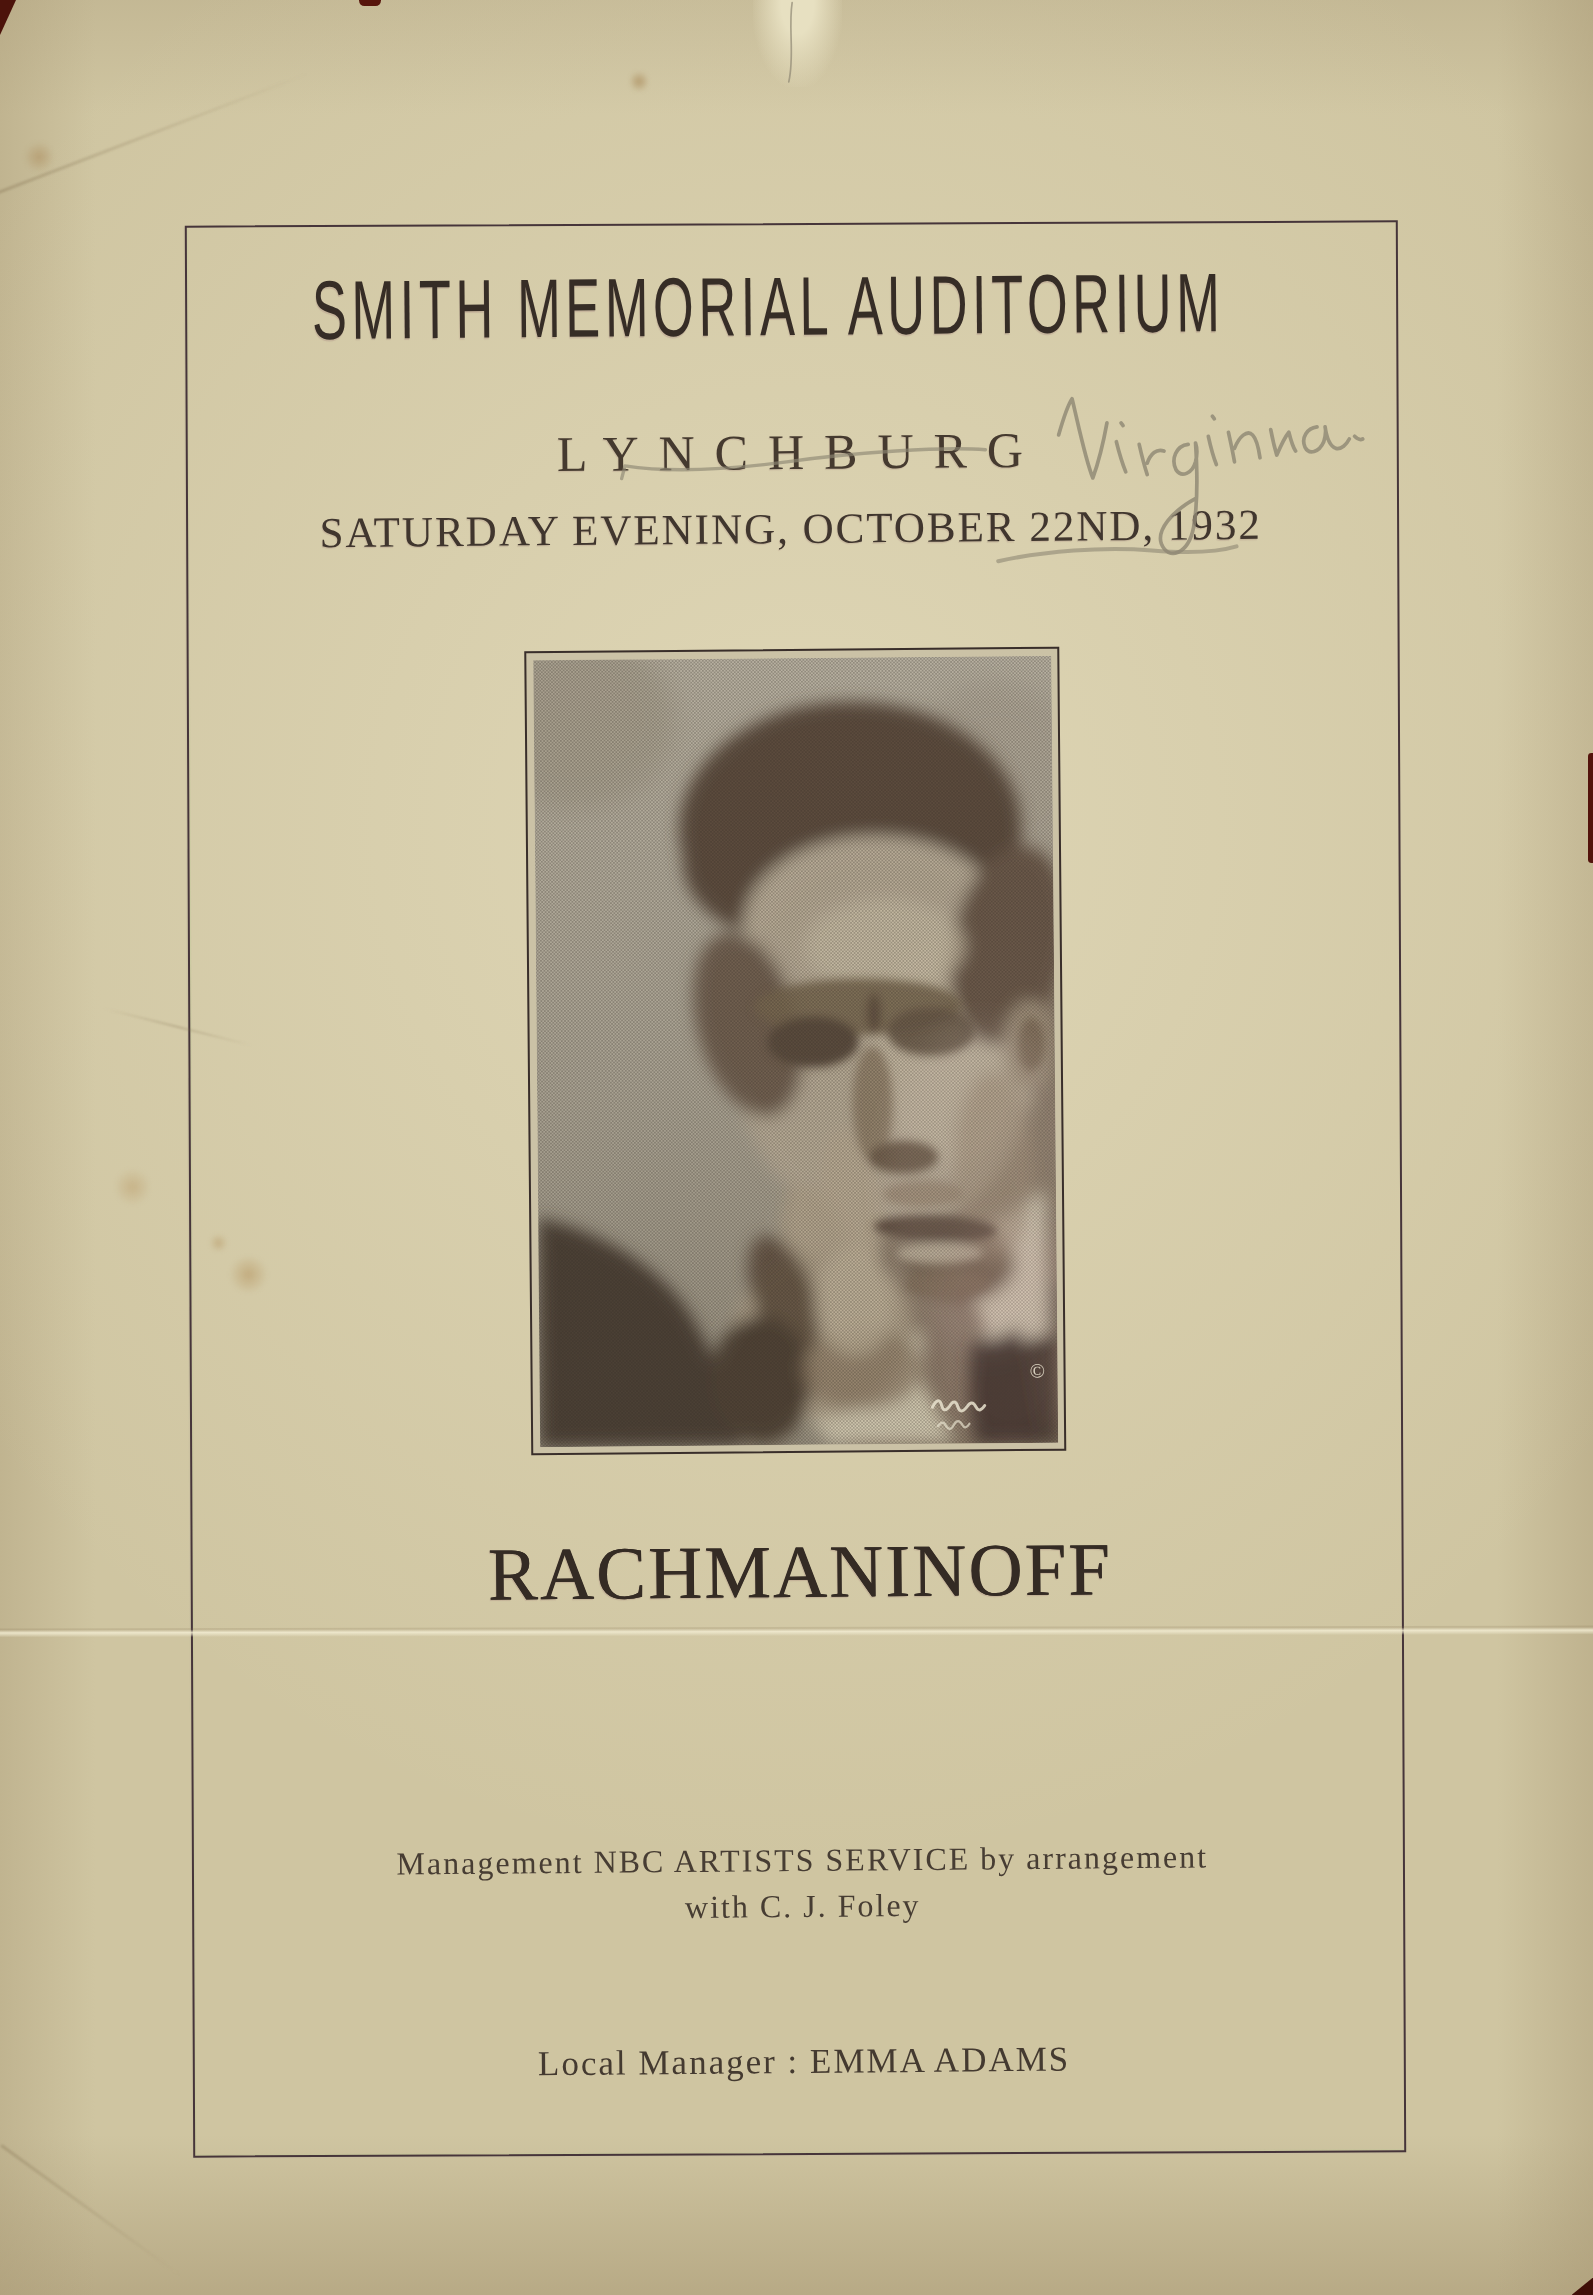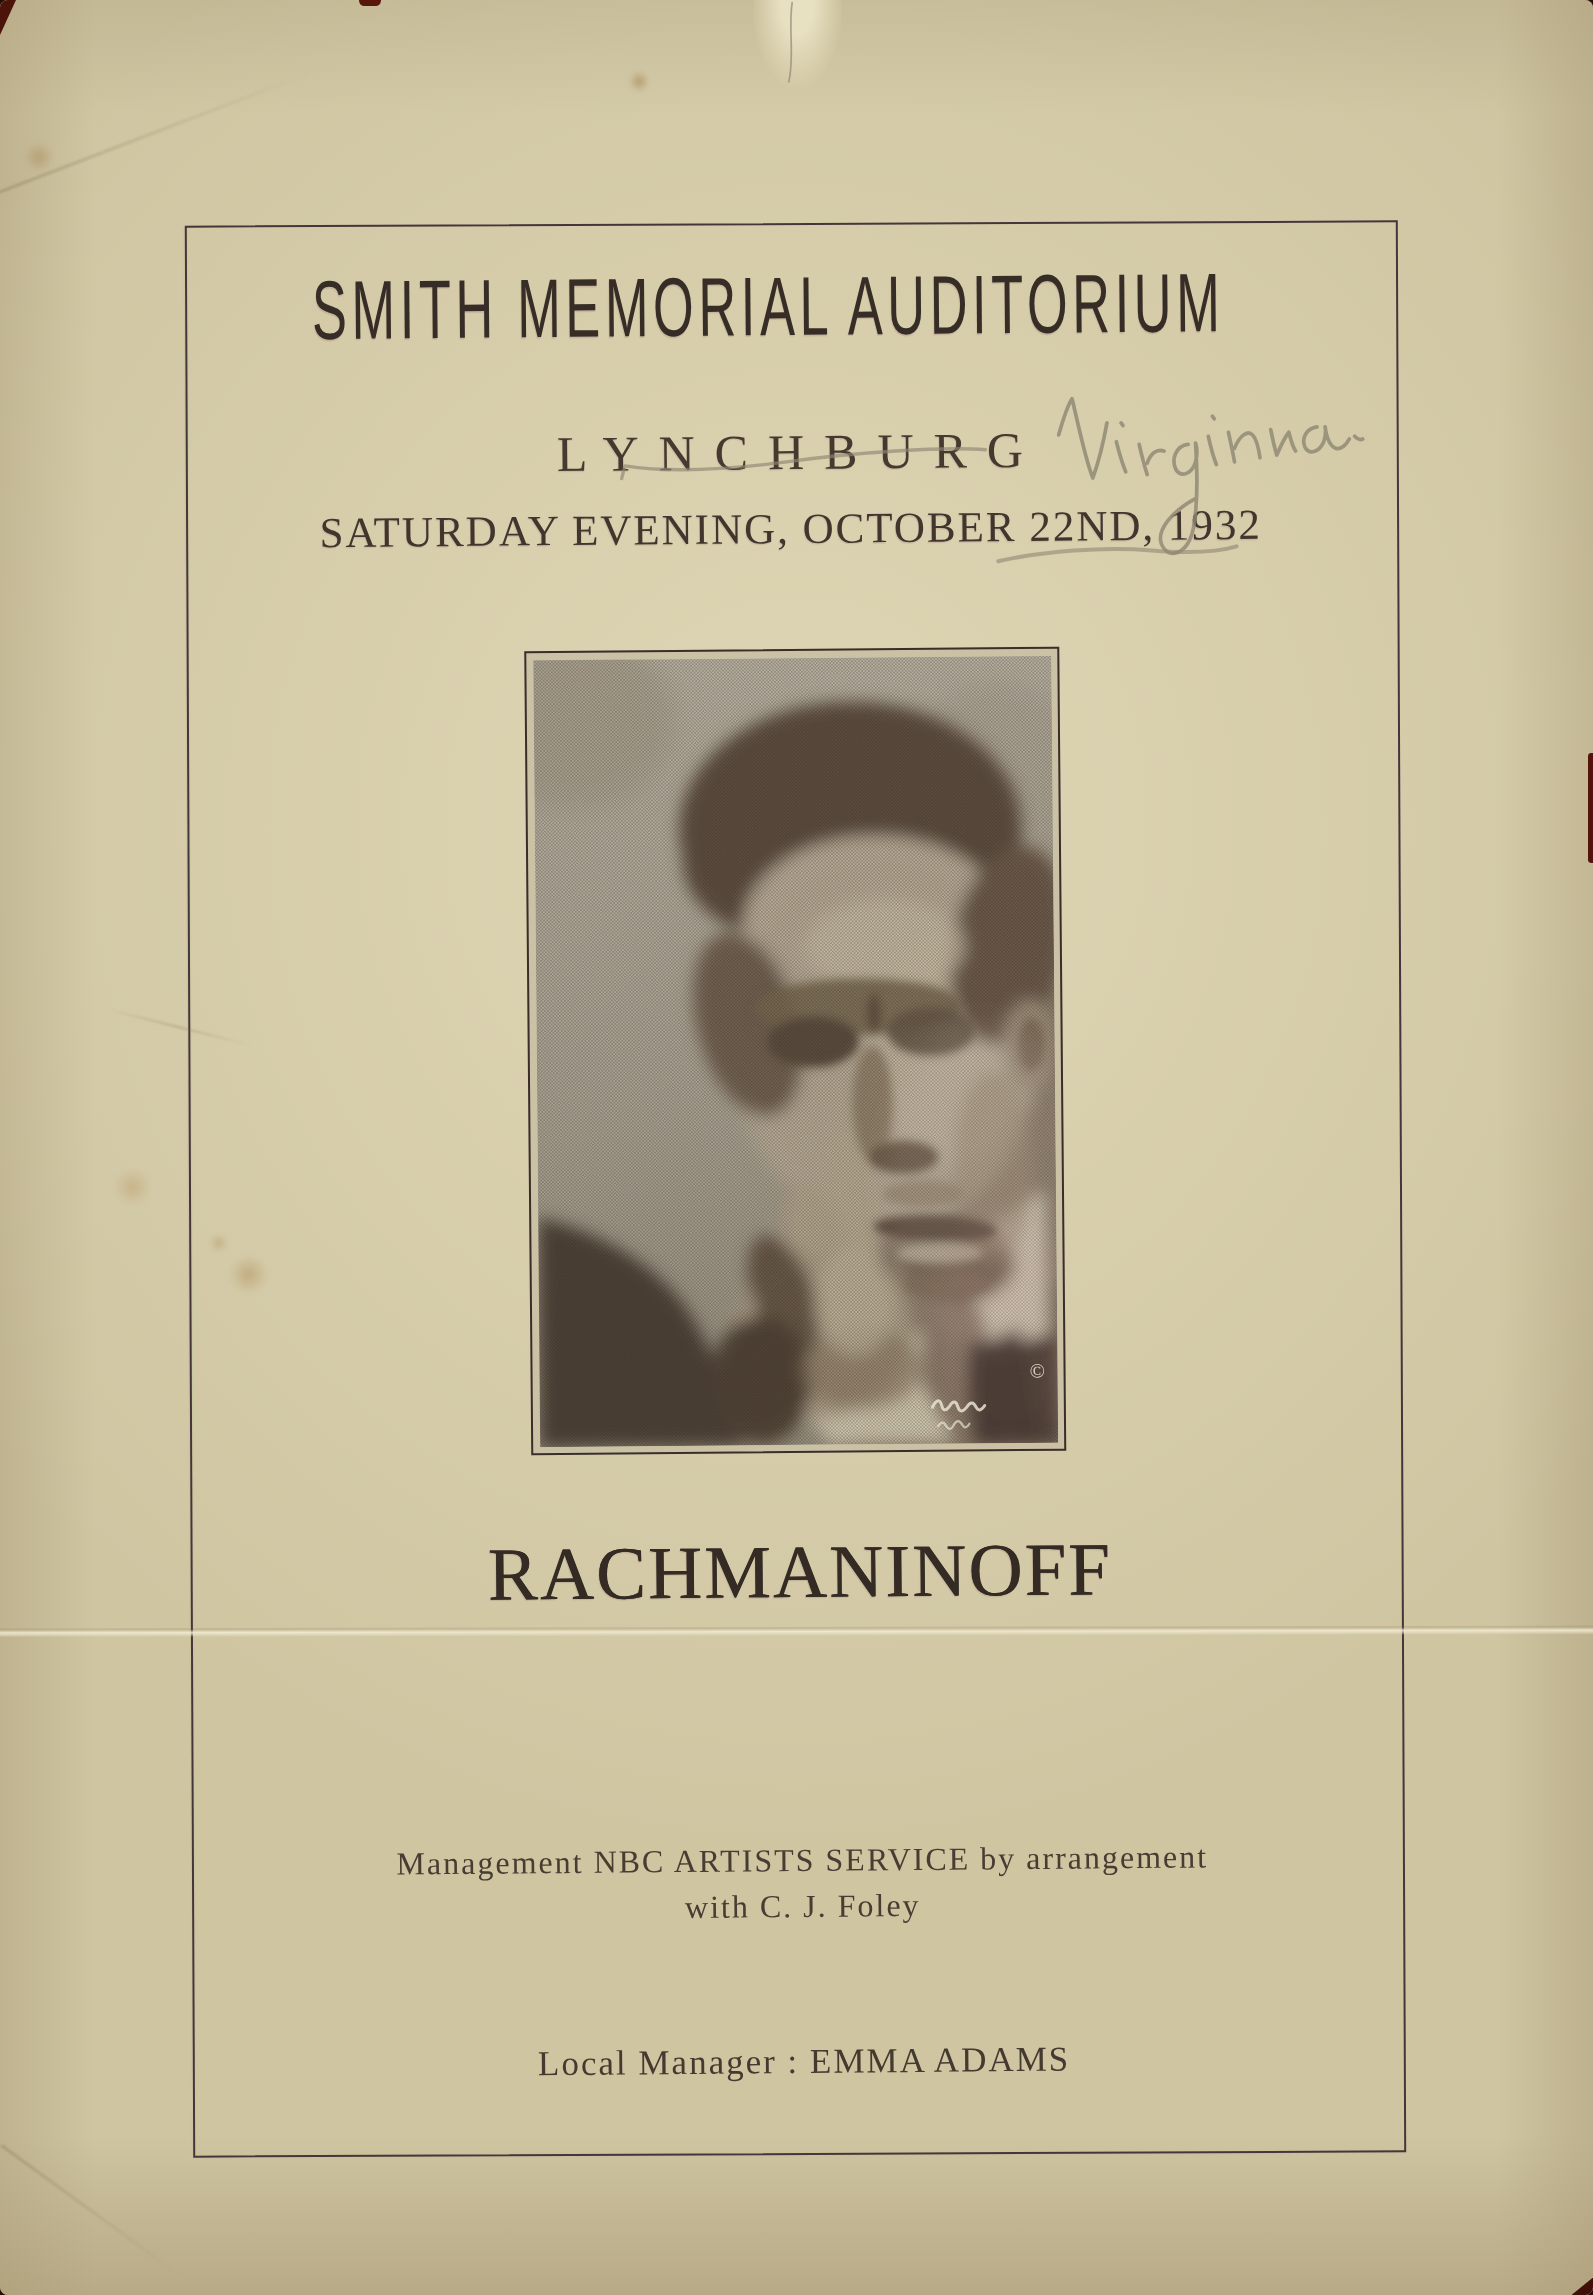--- a/index.html
+++ b/index.html
@@ -1,17 +1,17 @@
 <!DOCTYPE html>
 <html style="font-size:10.7px"><head>
 <meta charset="utf-8">
 <style>
   html,body{margin:0;padding:0;background:#2a0c07;}
   .stage{position:relative;width:1593px;height:2295px;overflow:hidden;
-         font-family:"Liberation Serif","DejaVu Serif",serif;border-radius:8px;}
+         font-family:"Liberation Serif","DejaVu Serif",serif;}
   
   .paper{position:absolute;inset:0;
     background:
       radial-gradient(90% 65% at 50% 36%, rgba(238,231,202,.50), rgba(238,231,202,0) 70%),
       radial-gradient(145% 120% at 50% 50%, rgba(0,0,0,0) 60%, rgba(148,131,96,.40) 100%),
       linear-gradient(90deg, rgba(168,152,116,.38), rgba(168,152,116,0) 6%, rgba(168,152,116,0) 94%, rgba(168,152,116,.42)),
       linear-gradient(180deg, rgba(172,157,122,.32), rgba(172,157,122,0) 5%, rgba(172,157,122,0) 93%, rgba(158,140,103,.48)),
       #cfc5a1;}
   
   .frame{position:absolute;left:189px;top:223px;width:1209px;height:1928px;

